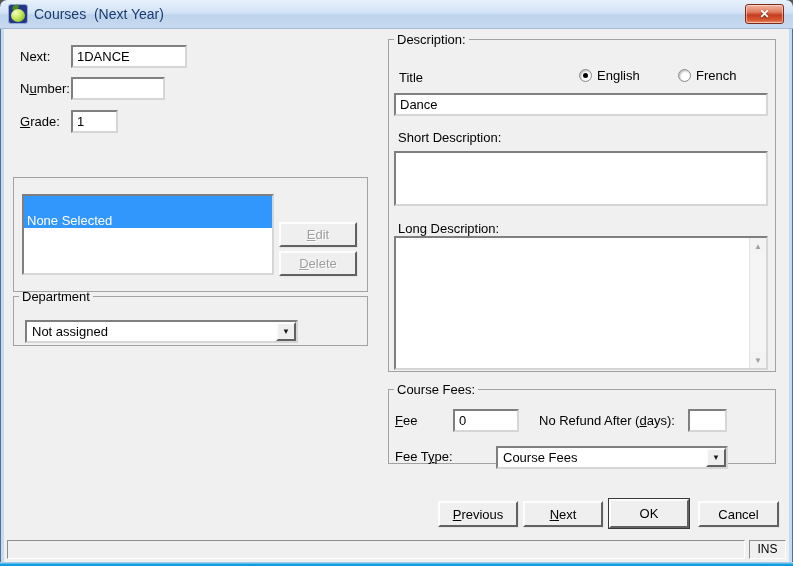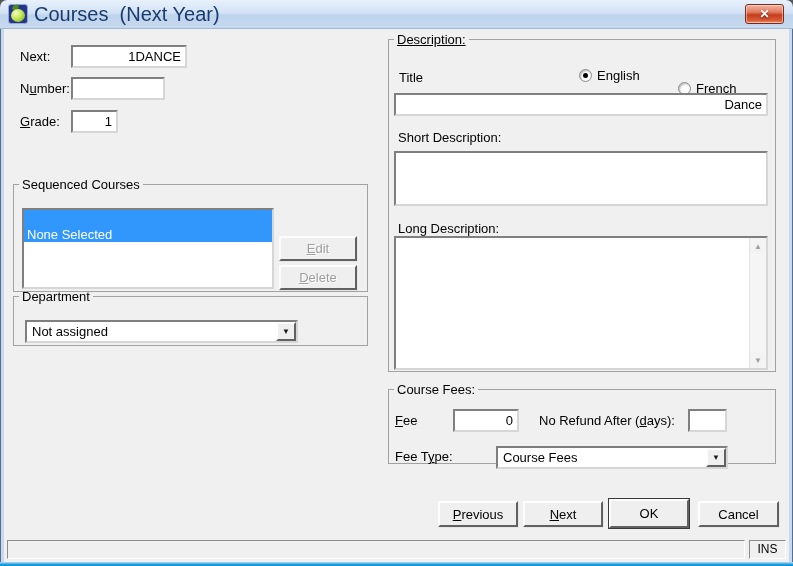--- a/index.html
+++ b/index.html
@@ -40,38 +40,38 @@
   .app-icon::before { 
     content:''; position:absolute; left:3px; top:0px; width:7px; height:5px;
     background:#4c8c1e; border-radius:60% 40% 60% 40%; transform:rotate(-20deg);
   }
   .app-icon::after { 
     content:''; position:absolute; left:2px; top:4px; width:14px; height:13px;
     border-radius:50%;
     background:radial-gradient(circle at 34% 30%, #f2fbc0, #cdea62 40%, #9ccb35 70%, #6fa32a);
   }
   .title-text {
-    margin-left:6px; color:#1a3b6e; font-size:20px; white-space:pre;
+    margin-left:6px; color:#1a3b6e; font-size:14px; white-space:pre;
   }
   .close-btn {
     position:absolute; right:9px; top:4px; width:39px; height:20px;
     border:1px solid #7e2a16; border-radius:3px;
     background:linear-gradient(#f4b5a4, #e07a5d 40%, #c63d20 55%, #d95a33 85%, #e8967a);
     box-shadow: inset 0 0 0 1px rgba(255,255,255,.45);
     color:#fff; font-size:12px; font-weight:bold; text-align:center; line-height:18px;
     text-shadow:0 1px 2px rgba(0,0,0,.5); cursor:default;
   }
 
   
   .lbl { position:absolute; white-space:nowrap; }
   .sunken {
     position:absolute; background:#fff;
     border:2px solid; border-color:#7f7f7f #d6d6d6 #d6d6d6 #7f7f7f;
   }
-  input.sunken { padding:0 4px; font:13px "Liberation Sans", sans-serif; outline:none;text-align:right; }
+  input.sunken { padding:0 4px; font:13px "Liberation Sans", sans-serif; outline:none; }
   .btn {
     position:absolute; background:#efefef;
     border:2px solid; border-color:#fdfdfd #616161 #616161 #fdfdfd;
     box-shadow: 1px 1px 0 #3c3c3c0d;
     font:13px "Liberation Sans", sans-serif; text-align:center;
     display:flex; align-items:center; justify-content:center; cursor:default;
   }
   .btn.default { box-shadow: 0 0 0 1px #3a3a3a; }
   .btn.disabled { color:#9e9e9e; text-shadow:1px 1px 0 #ffffff; }
 
@@ -141,46 +141,45 @@
   <div class="lbl" style="left:20px; top:49px;">Next:</div>
   <input class="sunken" style="left: 71px; top: 45px; width: 116px; height: 23px;" value="1DANCE">
 
   <div class="lbl" style="left:20px; top:81px;">N<u>u</u>mber:</div>
   <input class="sunken" style="left: 71px; top: 77px; width: 94px; height: 23px;" value="">
 
   <div class="lbl" style="left:20px; top:114px;"><u>G</u>rade:</div>
   <input class="sunken" style="left: 71px; top: 110px; width: 47px; height: 23px;" value="1">
 
   <fieldset class="grp" style="left:13px; top:177px; width:355px; height:115px;">
-    <legend>Sequenced Courses</legend>
     <div class="sunken listbox" style="left:8px; top:16px; width:252px; height:81px;">
       <div class="list-item selected">None Selected</div>
     </div>
     <div class="btn disabled" style="left:265px; top:44px; width:78px; height:25px;"><u>E</u>dit</div>
     <div class="btn disabled" style="left:265px; top:73px; width:78px; height:25px;"><u>D</u>elete</div>
   </fieldset>
 
   <fieldset class="grp" style="left:13px; top:289px; width:355px; height:57px;">
     <legend>Department</legend>
     <div class="sunken combo" style="left:11px; top:16px; width:273px; height:23px;">
       <span class="combo-text">Not assigned</span>
       <span class="combo-arrow">▼</span>
     </div>
   </fieldset>
 
-  <fieldset class="grp" style="left:388px; top:32px; width:388px; height:340px;text-decoration:underline;">
+  <fieldset class="grp" style="left:388px; top:32px; width:388px; height:340px;">
     <legend>Description:</legend>
 
     <div class="lbl" style="left:10px; top:23px;">Title</div>
 
     <div class="radio-row" style="left:190px; top:21px;">
       <span class="radio checked"></span>
       <span>English</span>
     </div>
-    <div class="radio-row" style="left:289px; top:34px;">
+    <div class="radio-row" style="left:289px; top:21px;">
       <span class="radio"></span>
       <span>French</span>
     </div>
 
     <input class="sunken" style="left: 5px; top: 46px; width: 374px; height: 23px;" value="Dance">
 
     <div class="lbl" style="left:9px; top:83px;">Short Description:</div>
     <div class="sunken textarea" style="left:5px; top:104px; width:374px; height:55px;"></div>
 
     <div class="lbl" style="left:9px; top:174px;">Long Description:</div>

